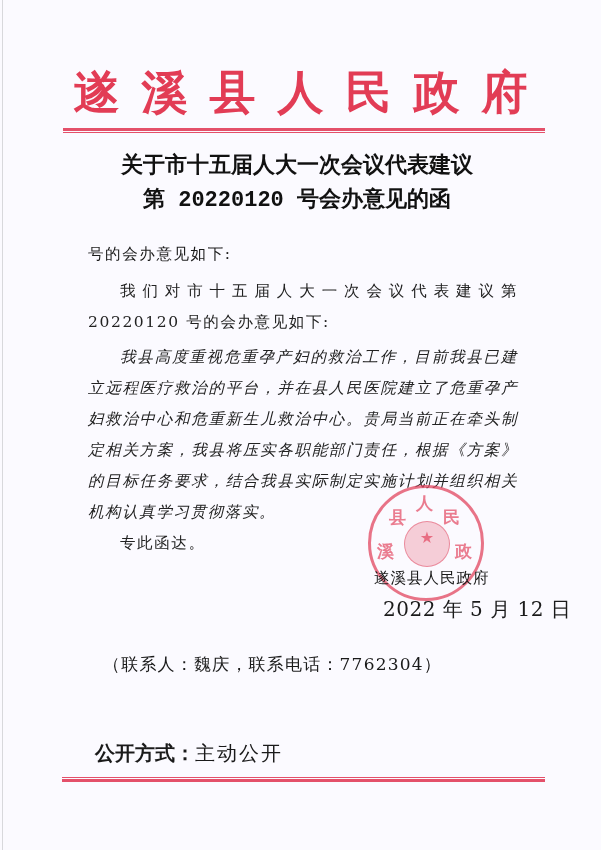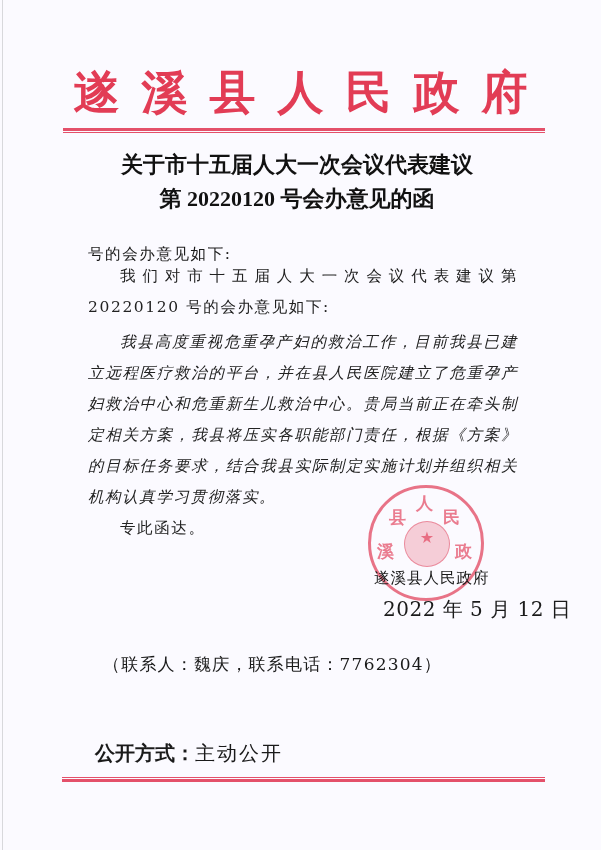--- a/index.html
+++ b/index.html
@@ -14,21 +14,21 @@
     position: absolute; top: 62px; left: 0; width: 601px; text-align: center;
     font-size: 46px; font-weight: bold; letter-spacing: 22px; color: #e23c55;
     font-family: "DejaVu Serif", serif; text-indent: 22px;
   }
   .rule { position: absolute; left: 63px; width: 482px; }
   .rule .thick { height: 3px; background: #e4506a; }
   .rule .gap { height: 1px; }
   .rule .thin { height: 1px; background: #e4506a; }
   .title {
     position: absolute; left: 0; width: 594px; text-align: center;
-    font-size: 22px; font-weight: bold; color: #111; font-family: Liberation Serif, serif;
+    font-size: 22px; font-weight: bold; color: #111; font-family: Liberation Mono, monospace;
   }
   .body-text {
     position: absolute; left: 88px; width: 430px; font-size: 15.5px; line-height: 31px;
     letter-spacing: 1.6px; color: #222;
   }
   .para { text-indent: 32px; text-align: justify; }
   .salutation { position: absolute; left: 88px; top: 244px; font-size: 15.5px; letter-spacing: 1.6px; }
   .seal {
     position: absolute; left: 368px; top: 485px; width: 110px; height: 110px;
     border: 3px solid rgba(226, 70, 95, 0.75); border-radius: 50%;
@@ -57,21 +57,21 @@
   <div class="thick"></div>
     <div class="gap"></div>
     <div class="thin"></div>
 </div>
 
 <div class="title" style="top:150px;">关于市十五届人大一次会议代表建议</div>
 <div class="title" style="top:184px;">第 20220120 号会办意见的函</div>
 
 <div class="salutation">号的会办意见如下:</div>
 
-<div class="body-text" style="top:261px;">
+<div class="body-text" style="top:276px;">
   <div class="para">我们对市十五届人大一次会议代表建议第 20220120 号的会办意见如下:</div>
   <div class="para" style="margin-top:4px;font-style:italic;">我县高度重视危重孕产妇的救治工作，目前我县已建立远程医疗救治的平台，并在县人民医院建立了危重孕产妇救治中心和危重新生儿救治中心。贵局当前正在牵头制定相关方案，我县将压实各职能部门责任，根据《方案》的目标任务要求，结合我县实际制定实施计划并组织相关机构认真学习贯彻落实。</div>
   <div class="para">专此函达。</div>
 </div>
 
 <div class="seal">
   <div class="seal-emblem">
     <div class="seal-star">★</div>
   </div>
   <span class="seal-text" style="left:6px; top:52px;">溪</span>

